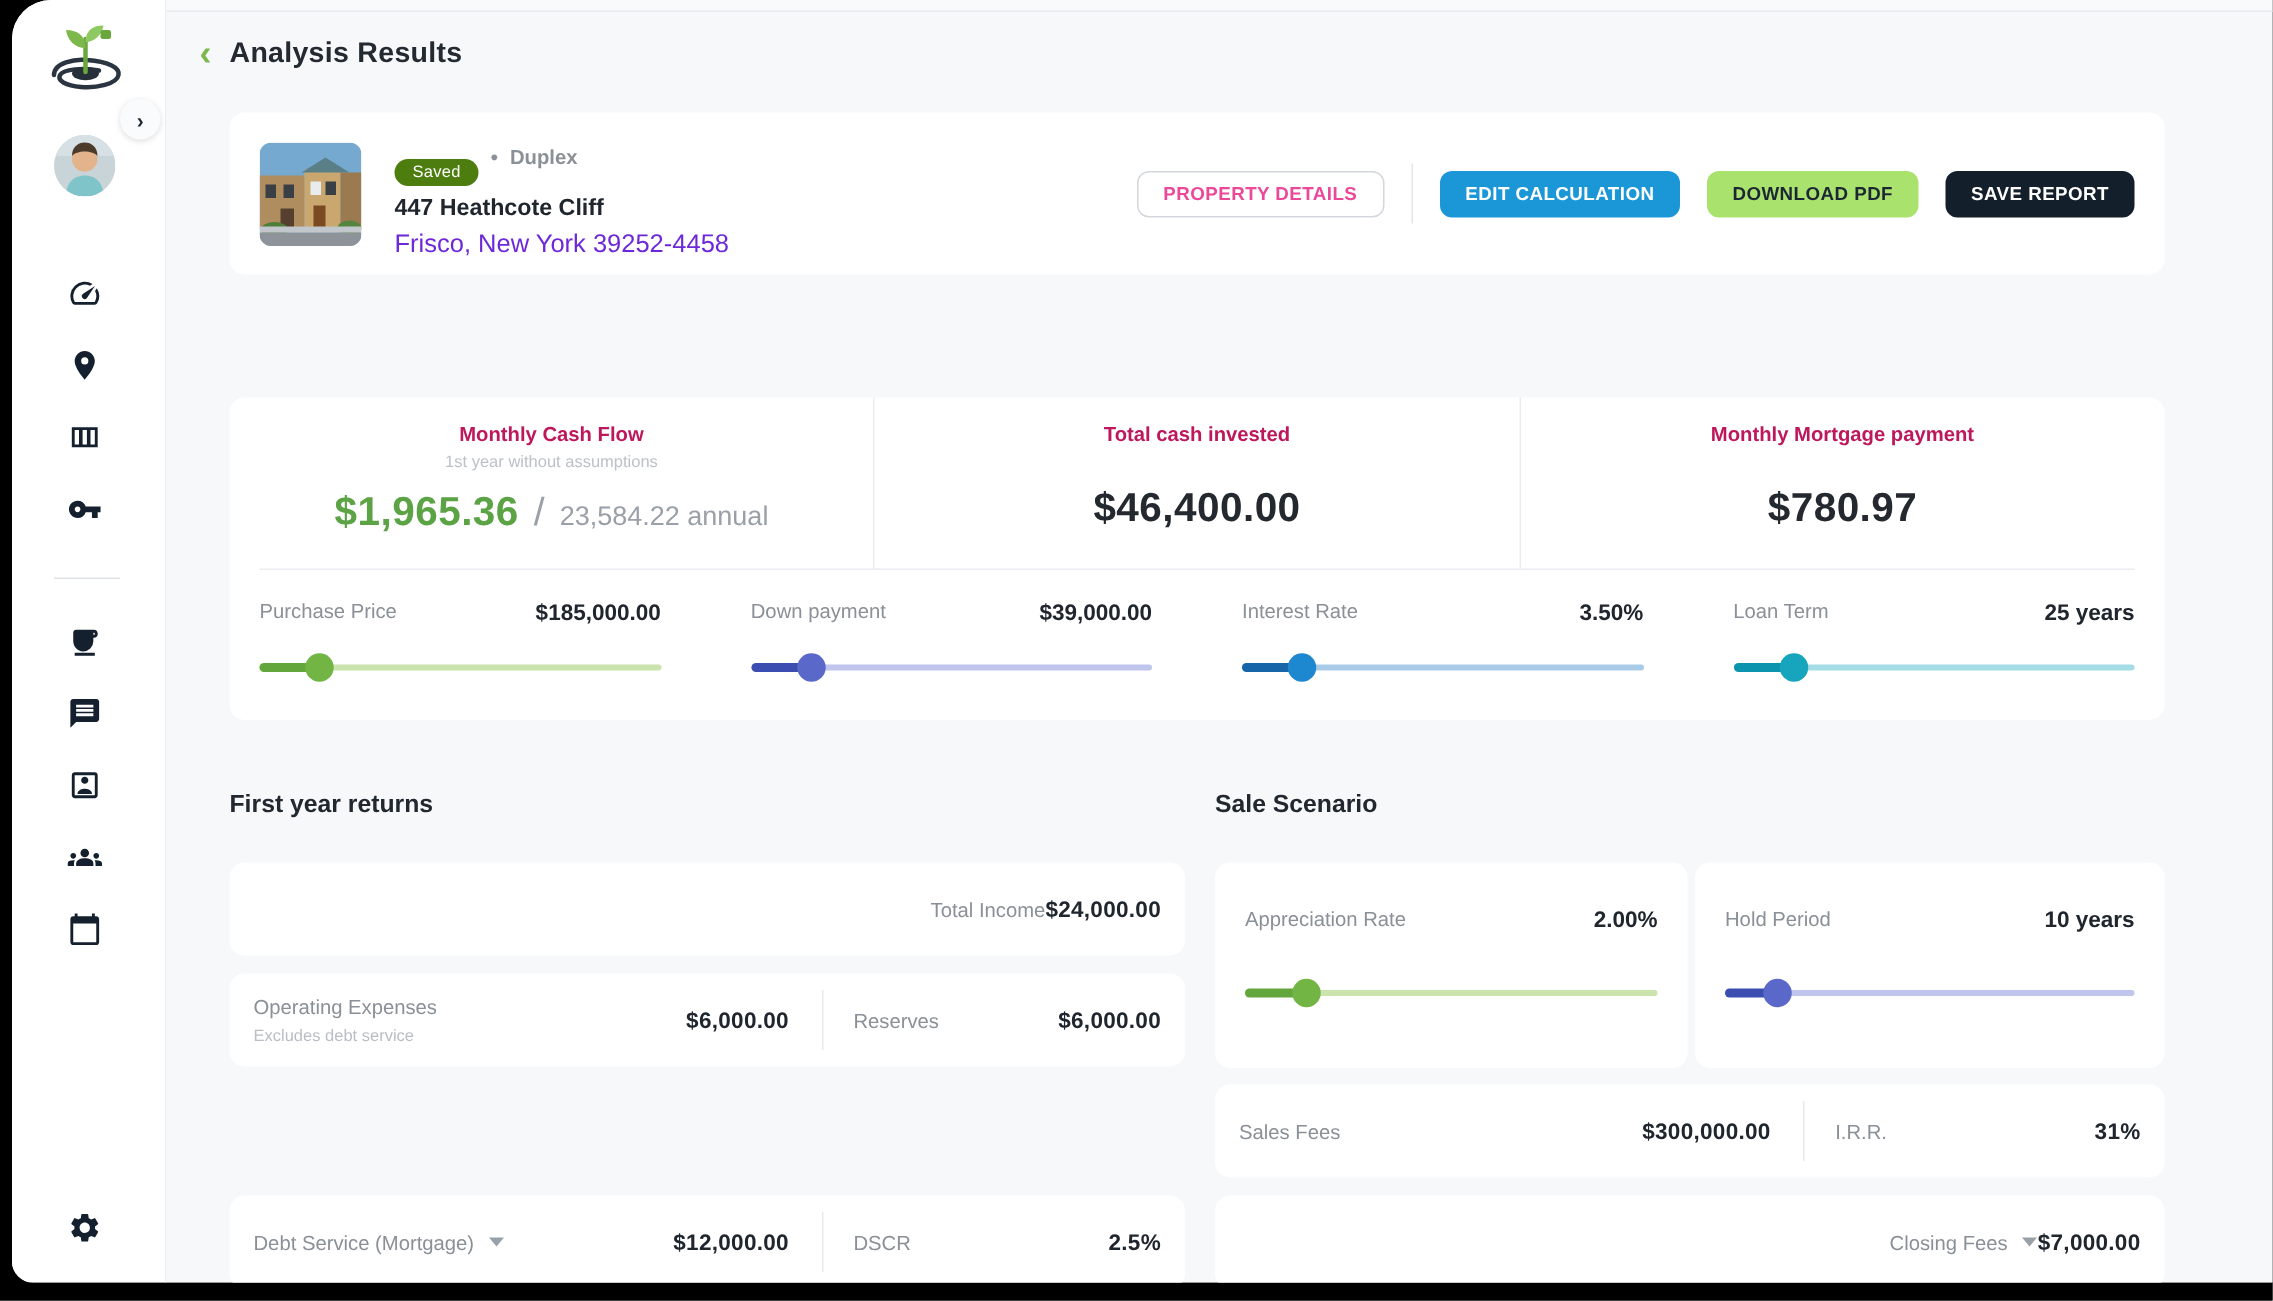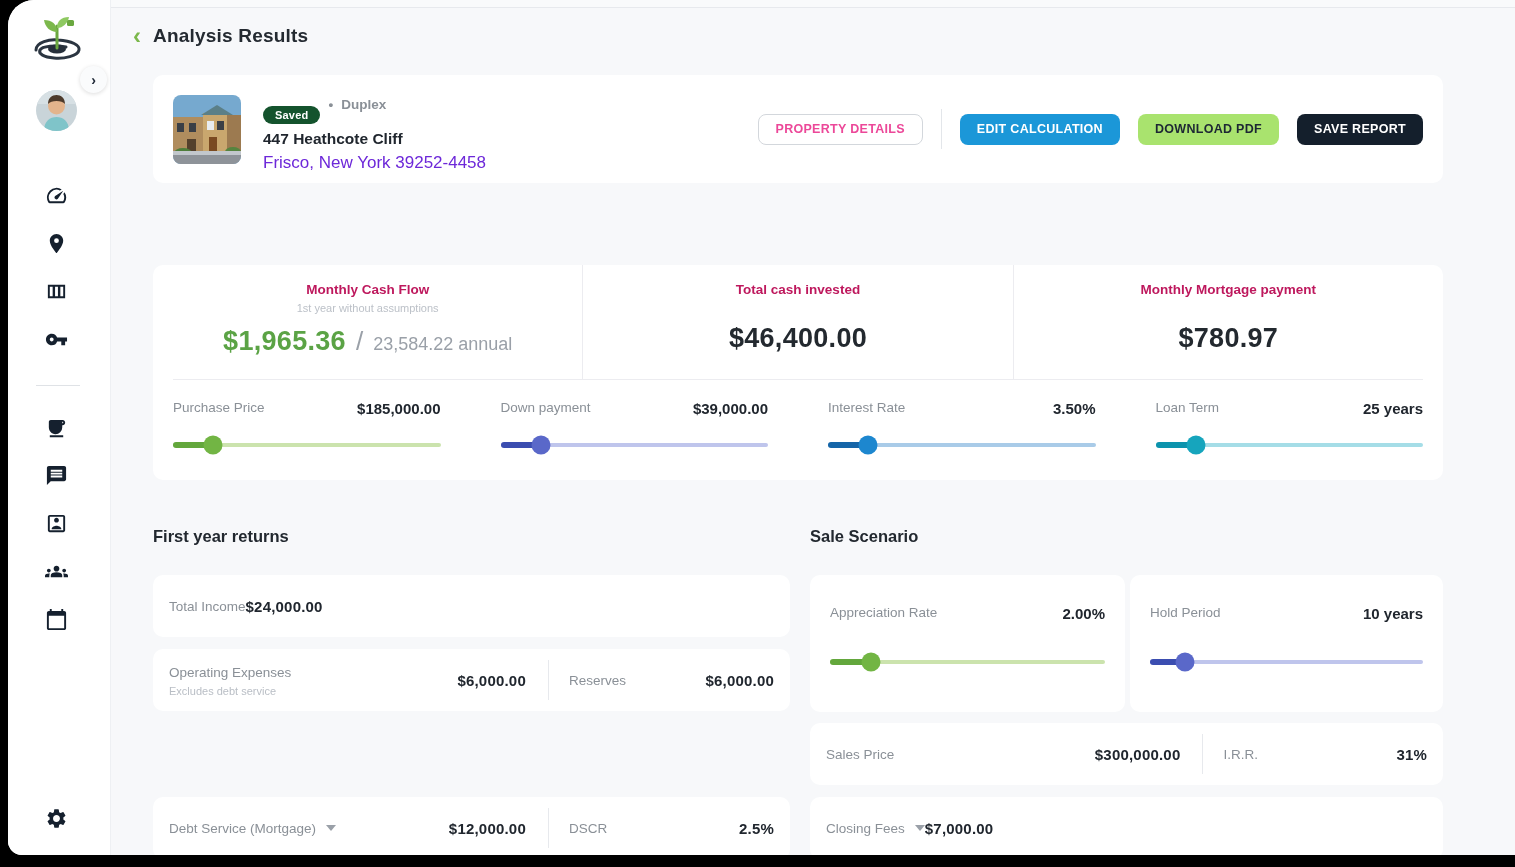--- a/index.html
+++ b/index.html
@@ -33,21 +33,21 @@
   .page-title { font-size:19px; font-weight:600; color:#242a31; letter-spacing:.2px; }
 
   .card { background:#fff; border-radius:10px; position:absolute; }
 
   
   .prop-card { left:42px; top:75px; width:1290px; height:108px;
     display:flex; align-items:center; padding:0 20px; }
   .thumb { width:68px; height:69px; border-radius:8px; overflow:hidden; flex:0 0 auto; }
   .prop-info { margin-left:22px; flex:1 1 auto; }
   .prop-meta { display:flex; align-items:center; gap:8px; }
-  .badge { background:#14532d; color:#fff; font-size:11px; font-weight:700;
+  .badge { background:#4d7c0f; color:#fff; font-size:11px; font-weight:400;
     padding:3px 12px; border-radius:10px; letter-spacing:.2px;margin-top:20px; }
   .prop-type, .bullet { color:#8a9097; font-size:13.5px; font-weight:600; }
   .prop-name { font-size:15.5px; font-weight:700; color:#20262e; margin-top:6px; }
   .prop-addr { font-size:17px; color:#6d28d9; margin-top:5px; }
   .prop-actions { display:flex; align-items:center; gap:18px; }
   .btn { height:31px; border-radius:8px; display:flex; align-items:center;
     padding:0 17px; font-size:12.5px; font-weight:700; letter-spacing:.3px;
     cursor:pointer; white-space:nowrap; }
   .btn-outline { border:1px solid #d3d7dc; background:#fff; color:#ec4899; }
   .btn-blue { background:#1b97d8; color:#fff; }
@@ -97,21 +97,21 @@
   .section-title { position:absolute; top:527px; font-size:16.5px; font-weight:700; color:#22282f; }
   .st-left { left:42px; }
   .st-right { left:699px; }
 
   
   .row { height:62px; display:flex; align-items:center; }
   .cell-main { flex:0 0 62%; display:flex; justify-content:space-between;
     align-items:center; padding:0 22px 0 16px; }
   .cell-side { flex:1 1 auto; display:flex; justify-content:space-between;
     align-items:center; border-left:1px solid #e7e9ed; height:40px; padding:0 16px 0 20px; }
-  .cell-full { flex:1 1 auto; display:flex; justify-content:flex-start;
+  .cell-full { flex:1 1 auto; display:flex; justify-content:flex-end;
     align-items:center; padding:0 16px 0 16px; }
   .r-label { font-size:13.5px; color:#8a9097; }
   .r-sub { font-size:11px; color:#b9bec5; margin-top:4px; }
   .r-value { font-size:15px; font-weight:700; color:#20262e; letter-spacing:.2px; }
   .label-wrap { display:flex; align-items:center; gap:10px; }
   .caret { width:0; height:0; border-left:5px solid transparent;
     border-right:5px solid transparent; border-top:6px solid #9aa0a8; cursor:pointer; }
 
   .slider-box { padding:30px 20px 0; }
   .slider-box .slider { margin-top:38px; }
@@ -363,21 +363,21 @@
         <span class="s-label">Hold Period</span>
         <span class="s-value">10 years</span>
       </div>
       <div class="slider theme-indigo" style="--p: 13%;">
         <div class="thumb-dot"></div>
       </div>
     </div>
 
     <div class="card row" style="left:699px; top:723px; width:633px;">
       <div class="cell-main">
-        <span class="r-label">Sales Price</span>
+        <span class="r-label">Sales Fees</span>
         <span class="r-value">$300,000.00</span>
       </div>
       <div class="cell-side">
         <span class="r-label">I.R.R.</span>
         <span class="r-value">31%</span>
       </div>
     </div>
 
     <div class="card row" style="left:699px; top:797px; width:633px;">
       <div class="cell-full">

